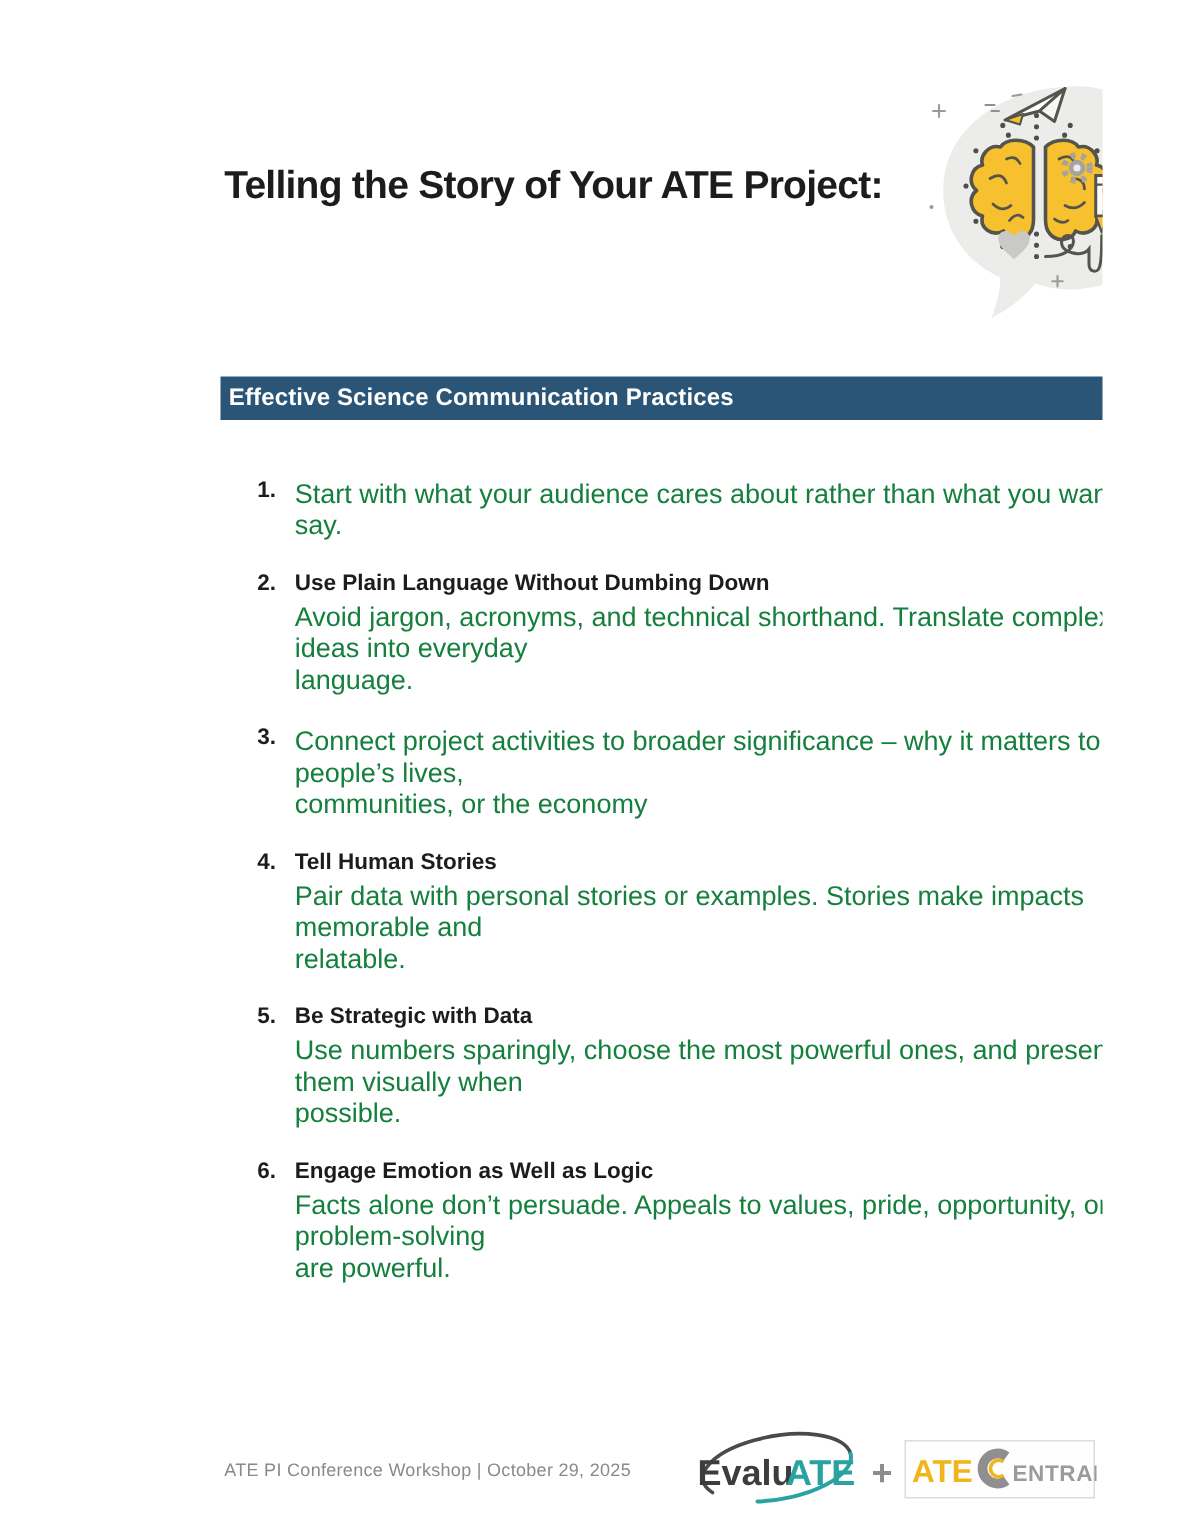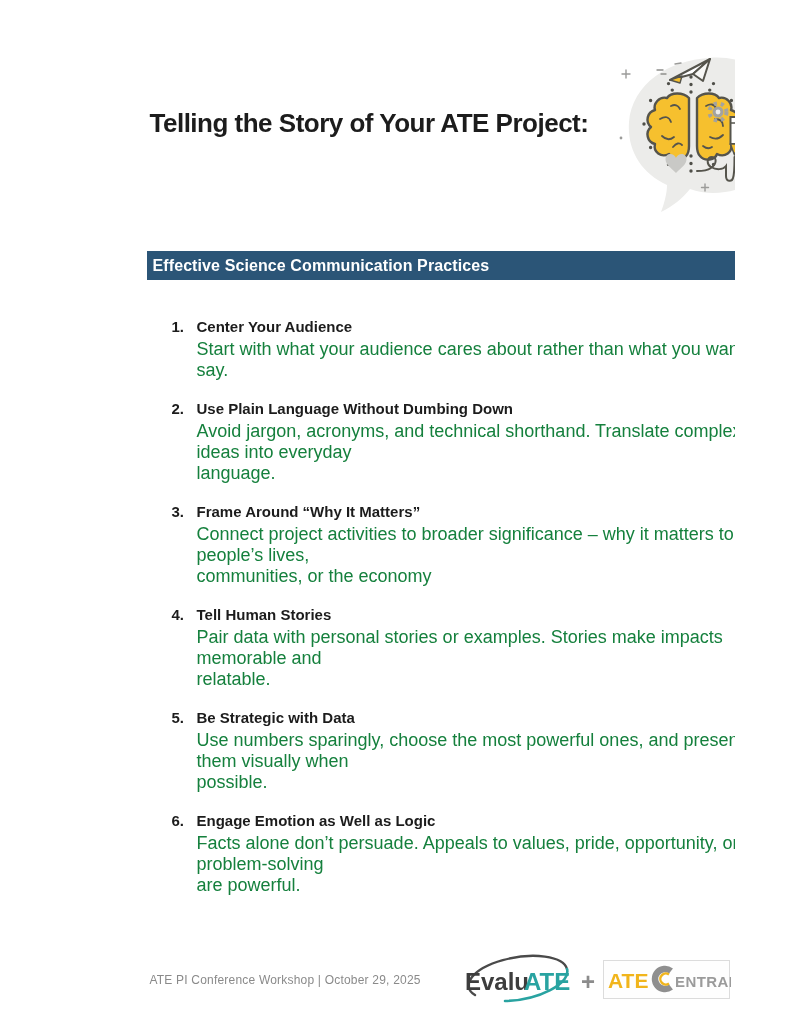--- a/index.html
+++ b/index.html
@@ -116,38 +116,36 @@
     </g>
   </svg>
 
   <div class="section-bar">Effective Science Communication Practices</div>
 
   <div class="practices-list">
 
     <div class="practice-item">
       <div class="practice-num">1.</div>
       <div class="practice-content">
-        <div class="practice-heading">Center Your Audience</div>
         <div class="practice-body">Start with what your audience cares about rather than what you want to say.</div>
       </div>
     </div>
 
     <div class="practice-item">
       <div class="practice-num">2.</div>
       <div class="practice-content">
         <div class="practice-heading">Use Plain Language Without Dumbing Down</div>
         <div class="practice-body">Avoid jargon, acronyms, and technical shorthand. Translate complex ideas into everyday
 language.</div>
       </div>
     </div>
 
     <div class="practice-item">
       <div class="practice-num">3.</div>
       <div class="practice-content">
-        <div class="practice-heading">Frame Around “Why It Matters”</div>
         <div class="practice-body">Connect project activities to broader significance – why it matters to people’s lives,
 communities, or the economy</div>
       </div>
     </div>
 
     <div class="practice-item">
       <div class="practice-num">4.</div>
       <div class="practice-content">
         <div class="practice-heading">Tell Human Stories</div>
         <div class="practice-body">Pair data with personal stories or examples. Stories make impacts memorable and

